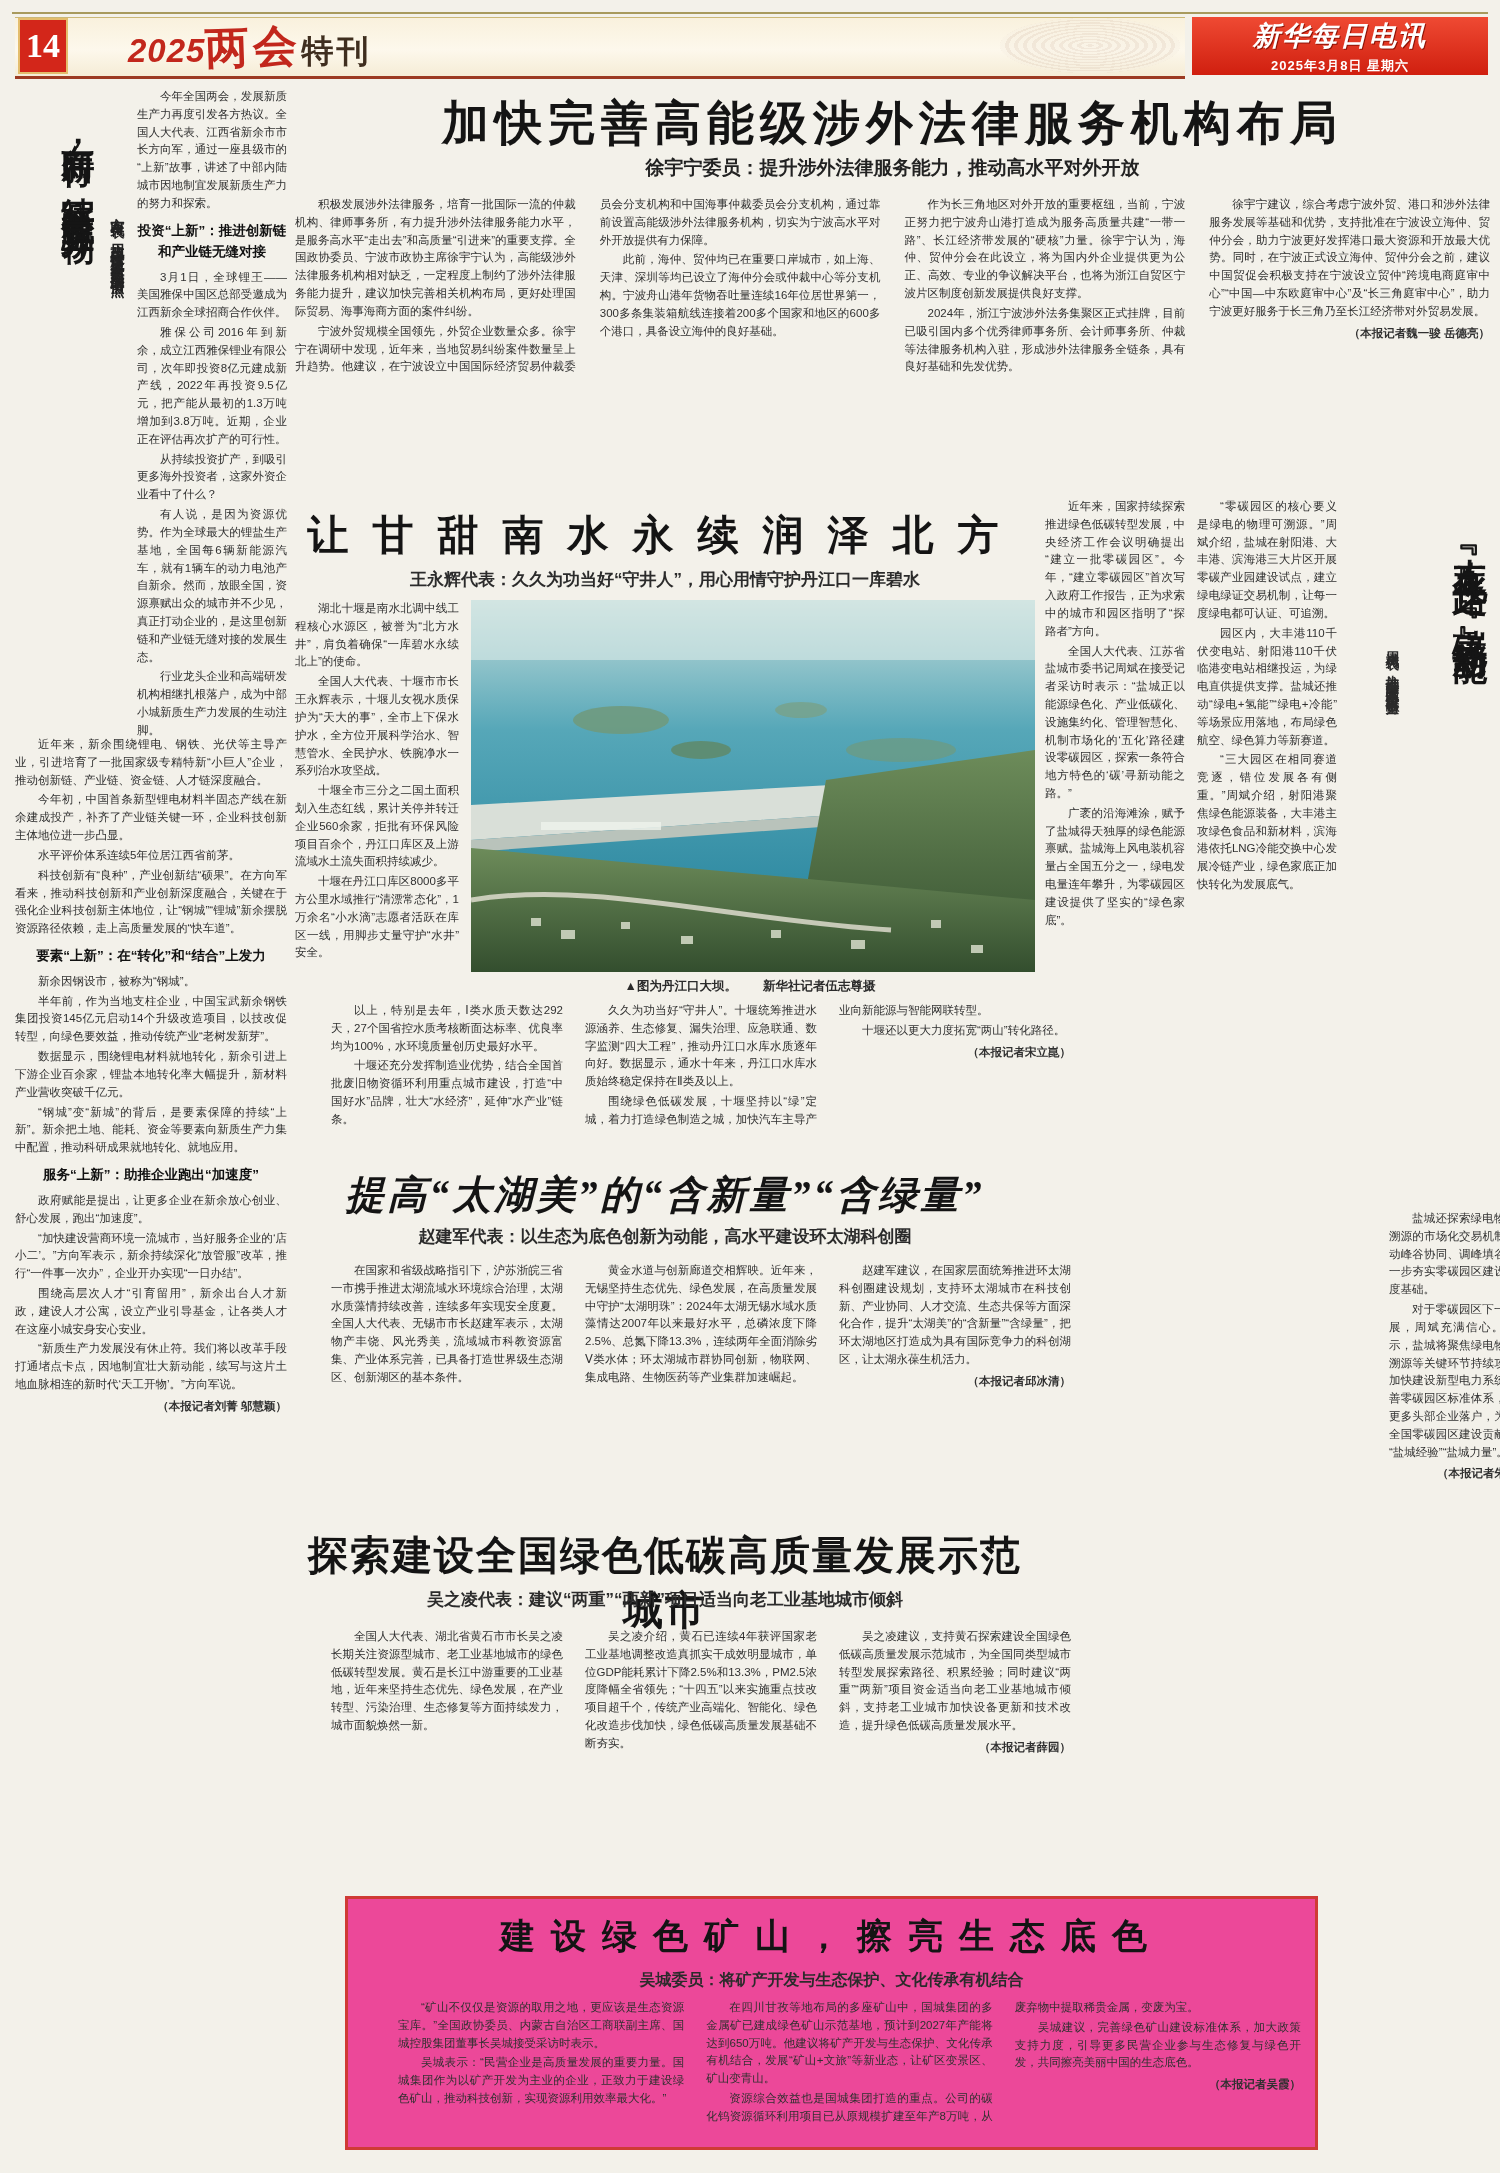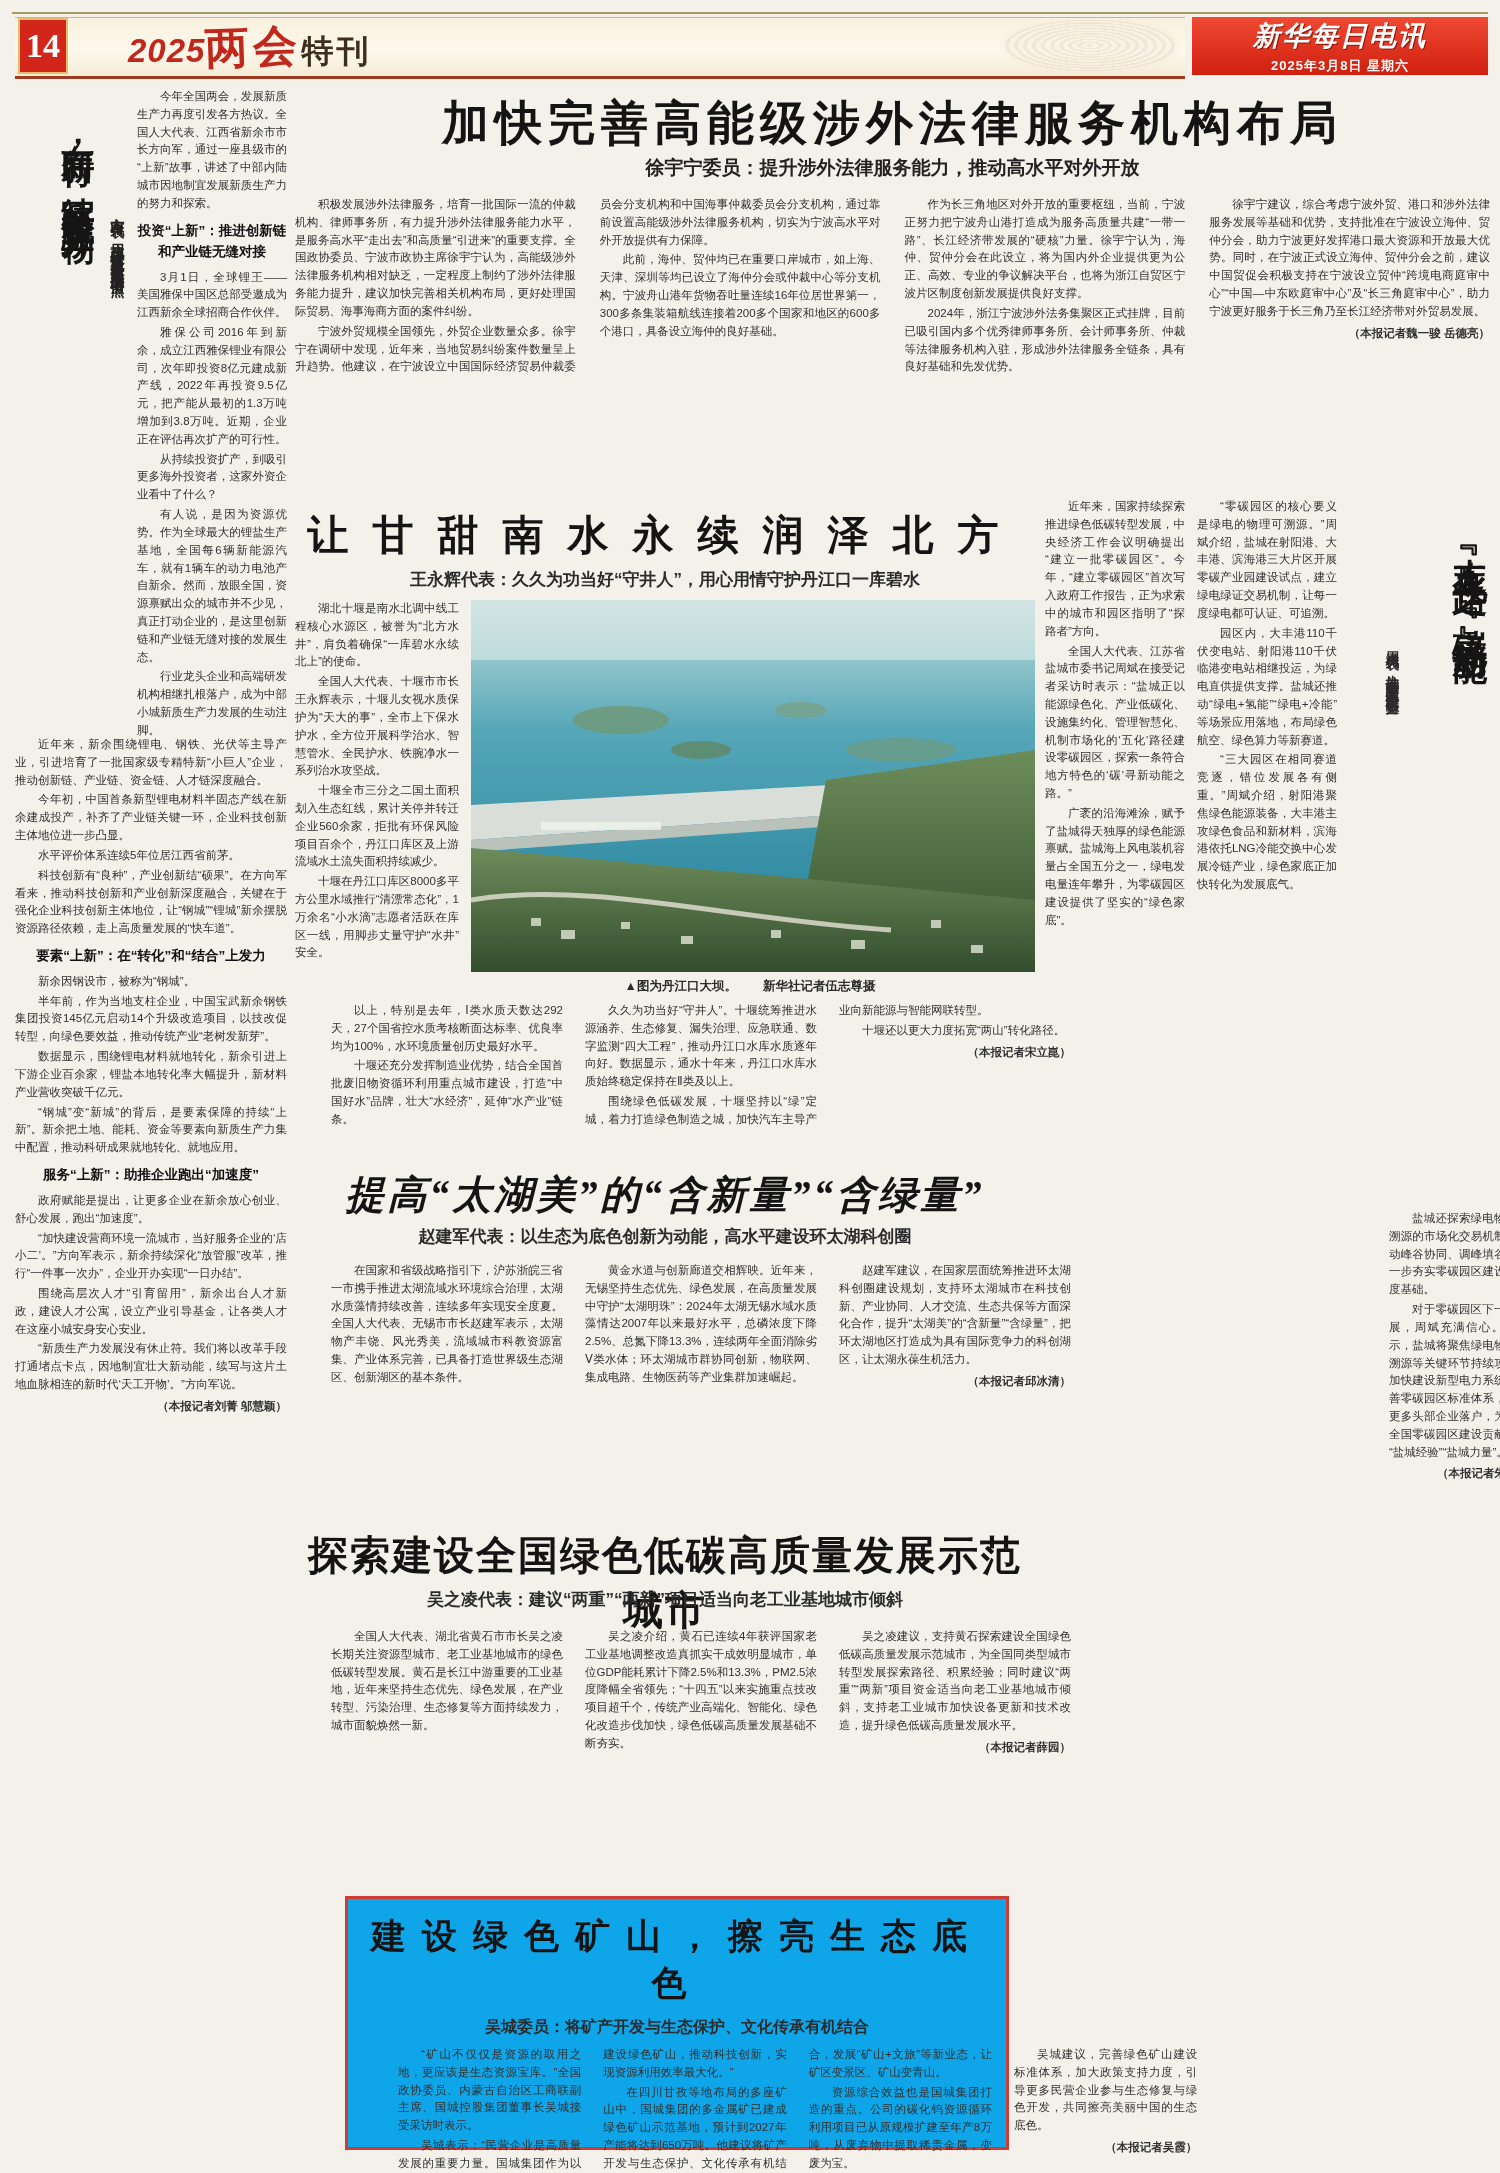--- a/index.html
+++ b/index.html
@@ -65,21 +65,21 @@
   .d-col2{left:1197px;top:498px;width:140px;height:1648px;}
   .d-headblock{left:1349px;top:530px;width:140px;height:660px;display:flex;justify-content:flex-end;}
   .d-vhead{writing-mode:vertical-rl;font-size:35px;line-height:1.15;letter-spacing:4px;
            font-family:"Liberation Serif","DejaVu Serif",serif;font-weight:900;color:#151515;width:88px;}
   .d-vsub{writing-mode:vertical-rl;font-size:13.5px;font-weight:700;width:30px;padding-top:110px;letter-spacing:2px;}
   .d-col3{left:1349px;top:1210px;width:140px;height:936px;margin-left:40px;}
   
   .b-cols{left:295px;top:196px;width:1195px;height:294px;}
   .e-cols{left:295px;top:1262px;width:740px;height:232px;}
   .f-cols{left:295px;top:1628px;width:740px;height:254px;}
-  .redbox{left:345px;top:1896px;width:664px;height:254px;border:3px solid #cf3b35;background:#0ea5e9;
+  .redbox{left:345px;top:1896px;width:973px;height:254px;border:3px solid #cf3b35;background:#ec4899;
           box-sizing:border-box;padding:8px 14px;}
   .headG{text-align:center;font-size:35px;letter-spacing:16px;margin-top:6px;}
   .subG{text-align:center;font-size:16px;font-weight:700;margin:10px 0 8px;}
   .g-cols{height:146px;}
 </style>
 </head>
 <body>
 
 <div class="abs toprule"></div>
 <div class="abs banner">

